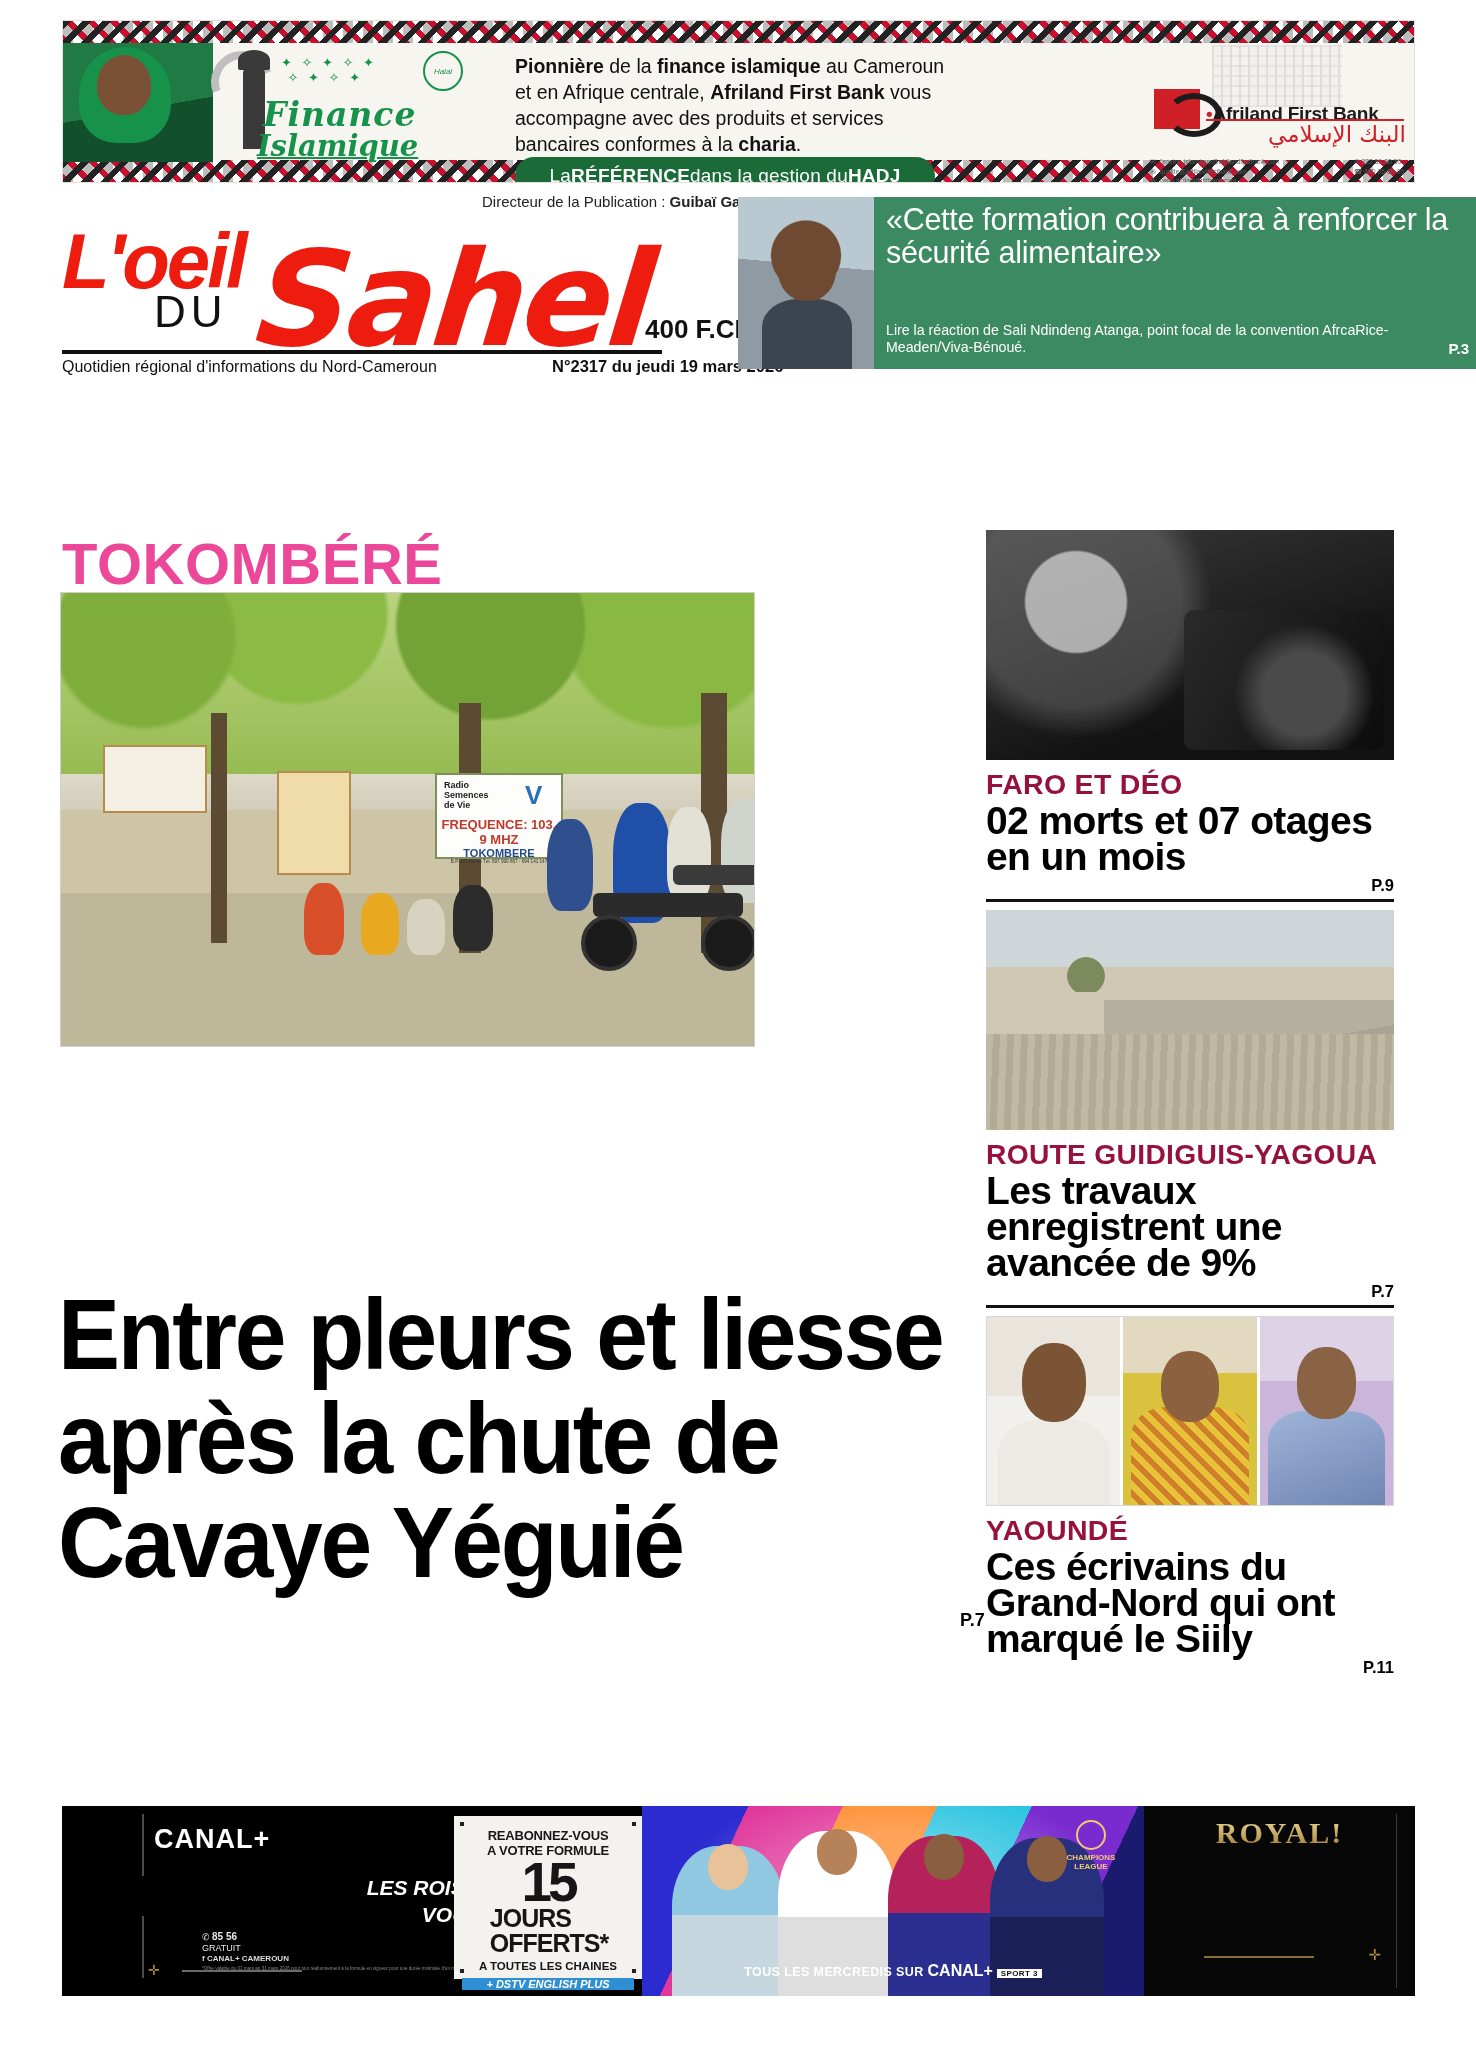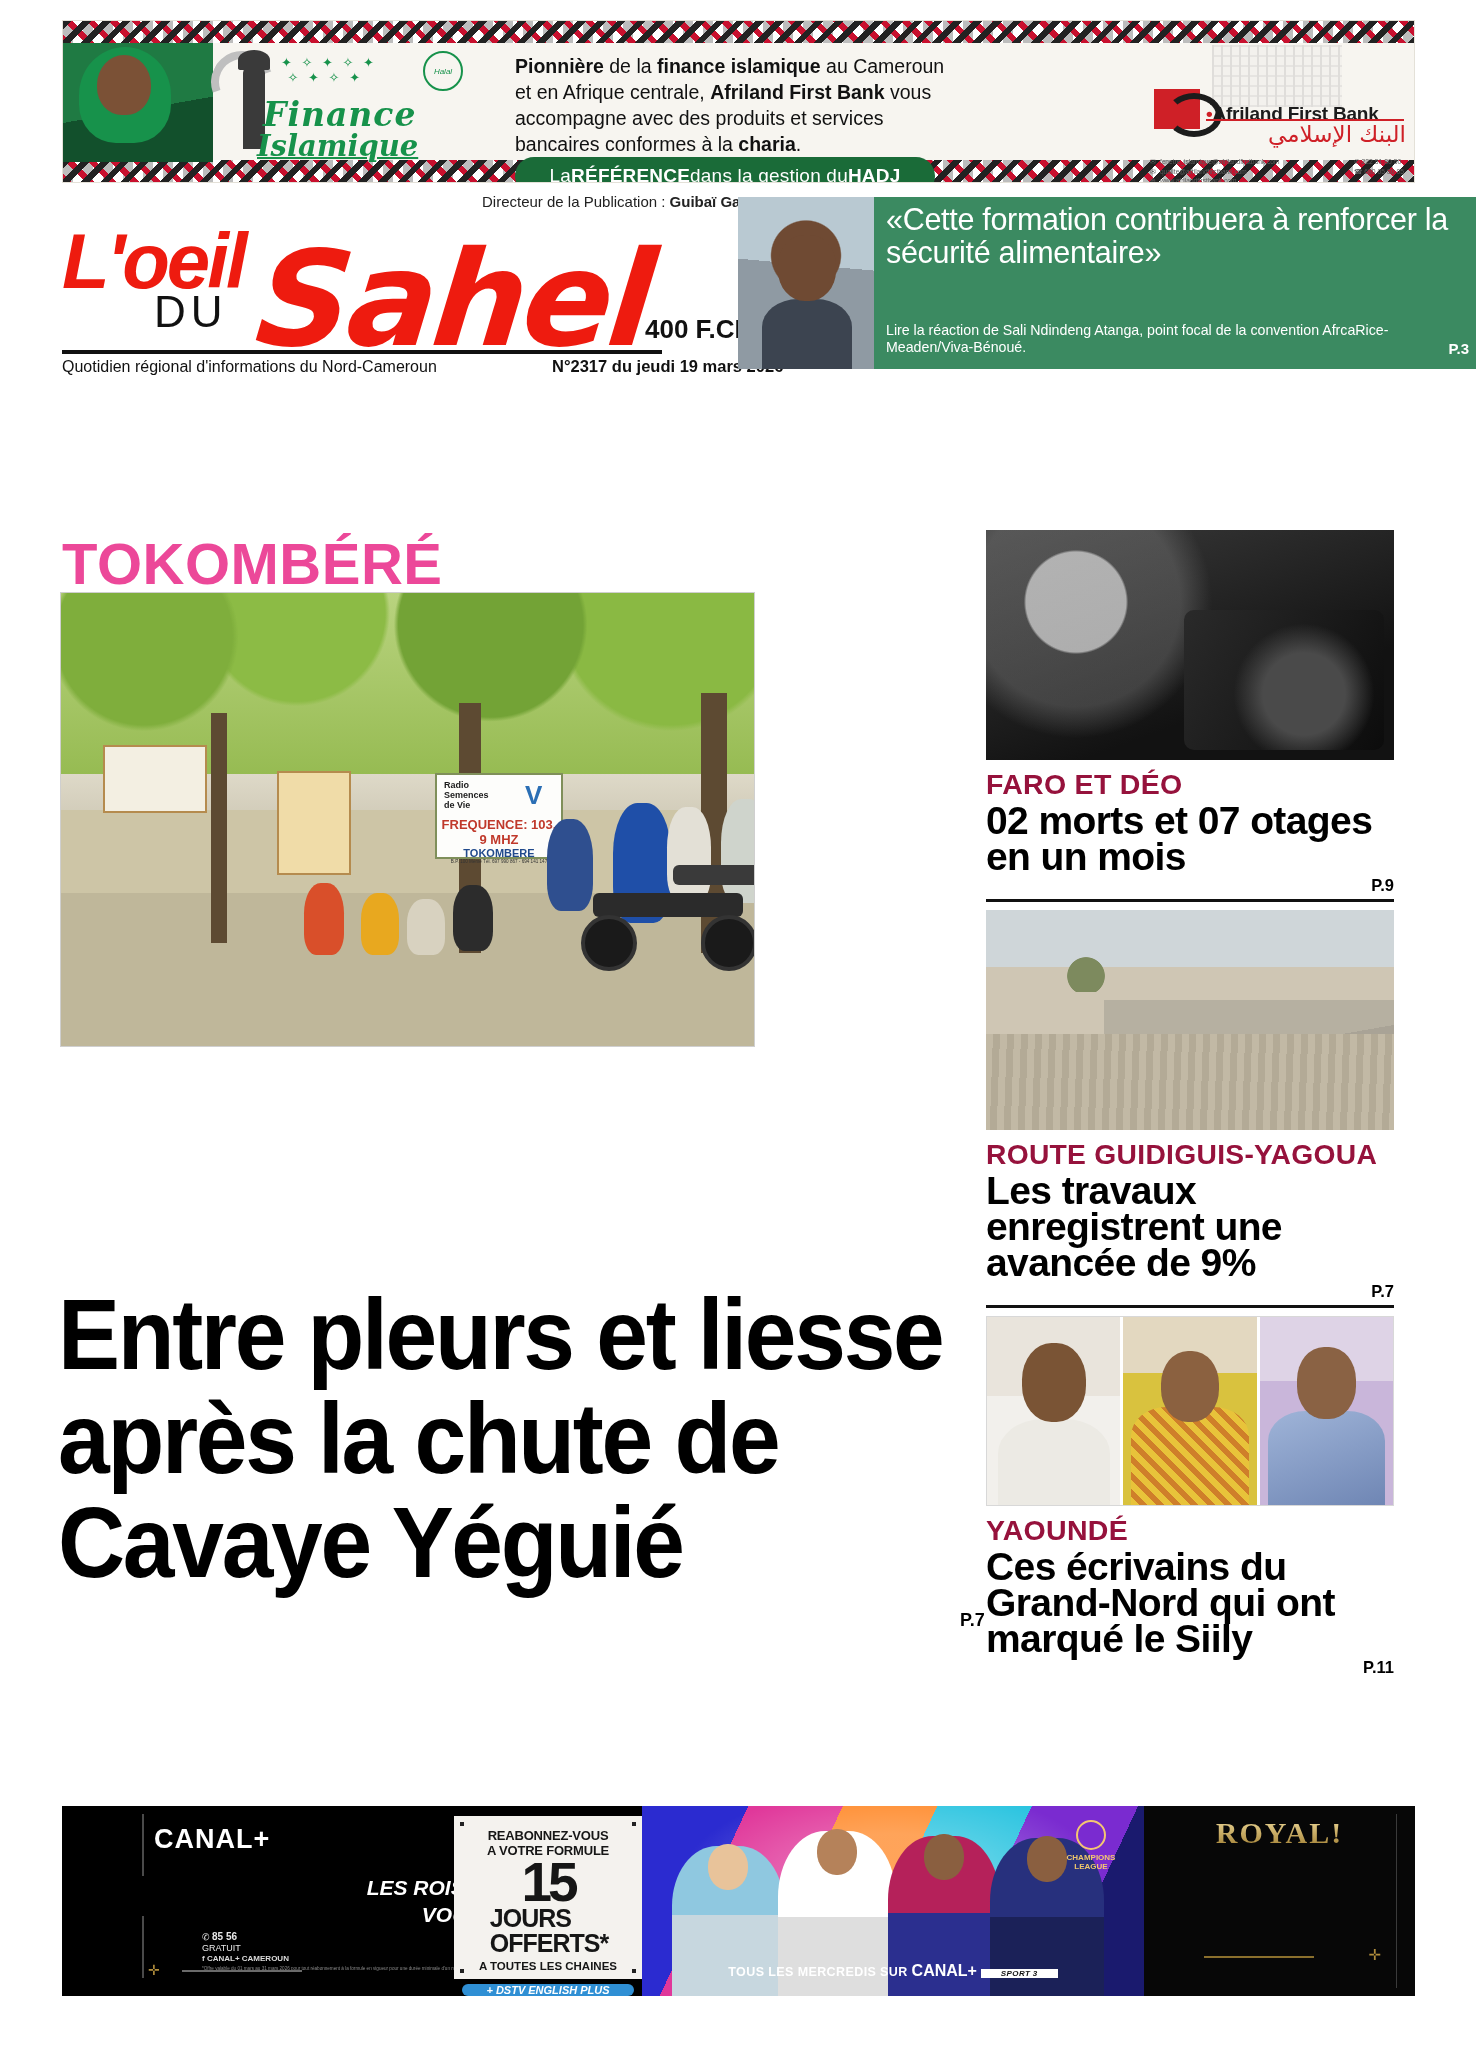--- a/index.html
+++ b/index.html
@@ -339,21 +339,21 @@
   .offer-card .num{
     font-size:55px; font-weight:bold; line-height:48px; letter-spacing:-4px;
     display:inline-block; vertical-align:middle;
   }
   .offer-card .jours{ display:inline-block; text-align:left; vertical-align:middle; margin-left:2px;}
   .offer-card .jours .a{ font-size:25px; font-weight:bold; line-height:24px; letter-spacing:-1px;}
   .offer-card .jours .b{ font-size:25px; font-weight:bold; line-height:24px; letter-spacing:-1px;}
   .offer-card .l3{ font-size:11.5px; font-weight:bold; margin-top:4px; }
   .offer-card .l4{
     font-size:11px; font-weight:bold; font-style:italic; color:#fff; background:#2f8fd4;
-    margin-top:12px; padding:0 0;border-radius:7px;
+    margin-top:6px; padding:0 0;
   }
   .offer-card .corner{ position:absolute; width:4px; height:4px; background:#222; }
 
   .botad-mid{
     position:relative; width:502px; height:100%;
     background:
       linear-gradient(115deg,#2b2bd0 0 18%, #e0379a 18% 34%, #ff8a2b 34% 50%, #2bc4e0 50% 66%, #7a2bd0 66% 84%, #1a1a6e 84% 100%);
     overflow:hidden;
   }
   .botad-mid .glow{
@@ -376,21 +376,21 @@
     font-size:8px; text-align:center; line-height:9px; opacity:.92; font-weight:bold;
   }
   .ucl .ball{
     width:30px; height:30px; border-radius:50%; border:2px solid #ffd56a; margin:0 auto 3px;
   }
   .mid-foot{
     position:absolute; left:0; bottom:16px; width:100%; text-align:center; color:#fff;
     font-size:12.5px; font-weight:bold; letter-spacing:.4px;
   }
   .mid-foot .cp{ font-size:16px; font-weight:bold; letter-spacing:0; }
-  .mid-foot .sp{ font-size:8px; background:#fff; color:#111; padding:0 20px;font-style:italic; }
+  .mid-foot .sp{ font-size:8px; background:#fff; color:#111; padding:0 4px; }
 
   .botad-right{ position:relative; flex:1; height:100%; background:#070707; }
   .royal{
     position:absolute; left:50%; top:10px; transform:translateX(-50%);
     font-size:30px; font-weight:bold; letter-spacing:2px;
     background:linear-gradient(180deg,#f3dfa0,#9d7a2c);
     -webkit-background-clip:text; background-clip:text; color:transparent;
     font-family:"Liberation Serif", serif;
   }
   .royal-rule{ position:absolute; left:60px; bottom:38px; width:110px; height:2px; background:#8a6f2c; }

